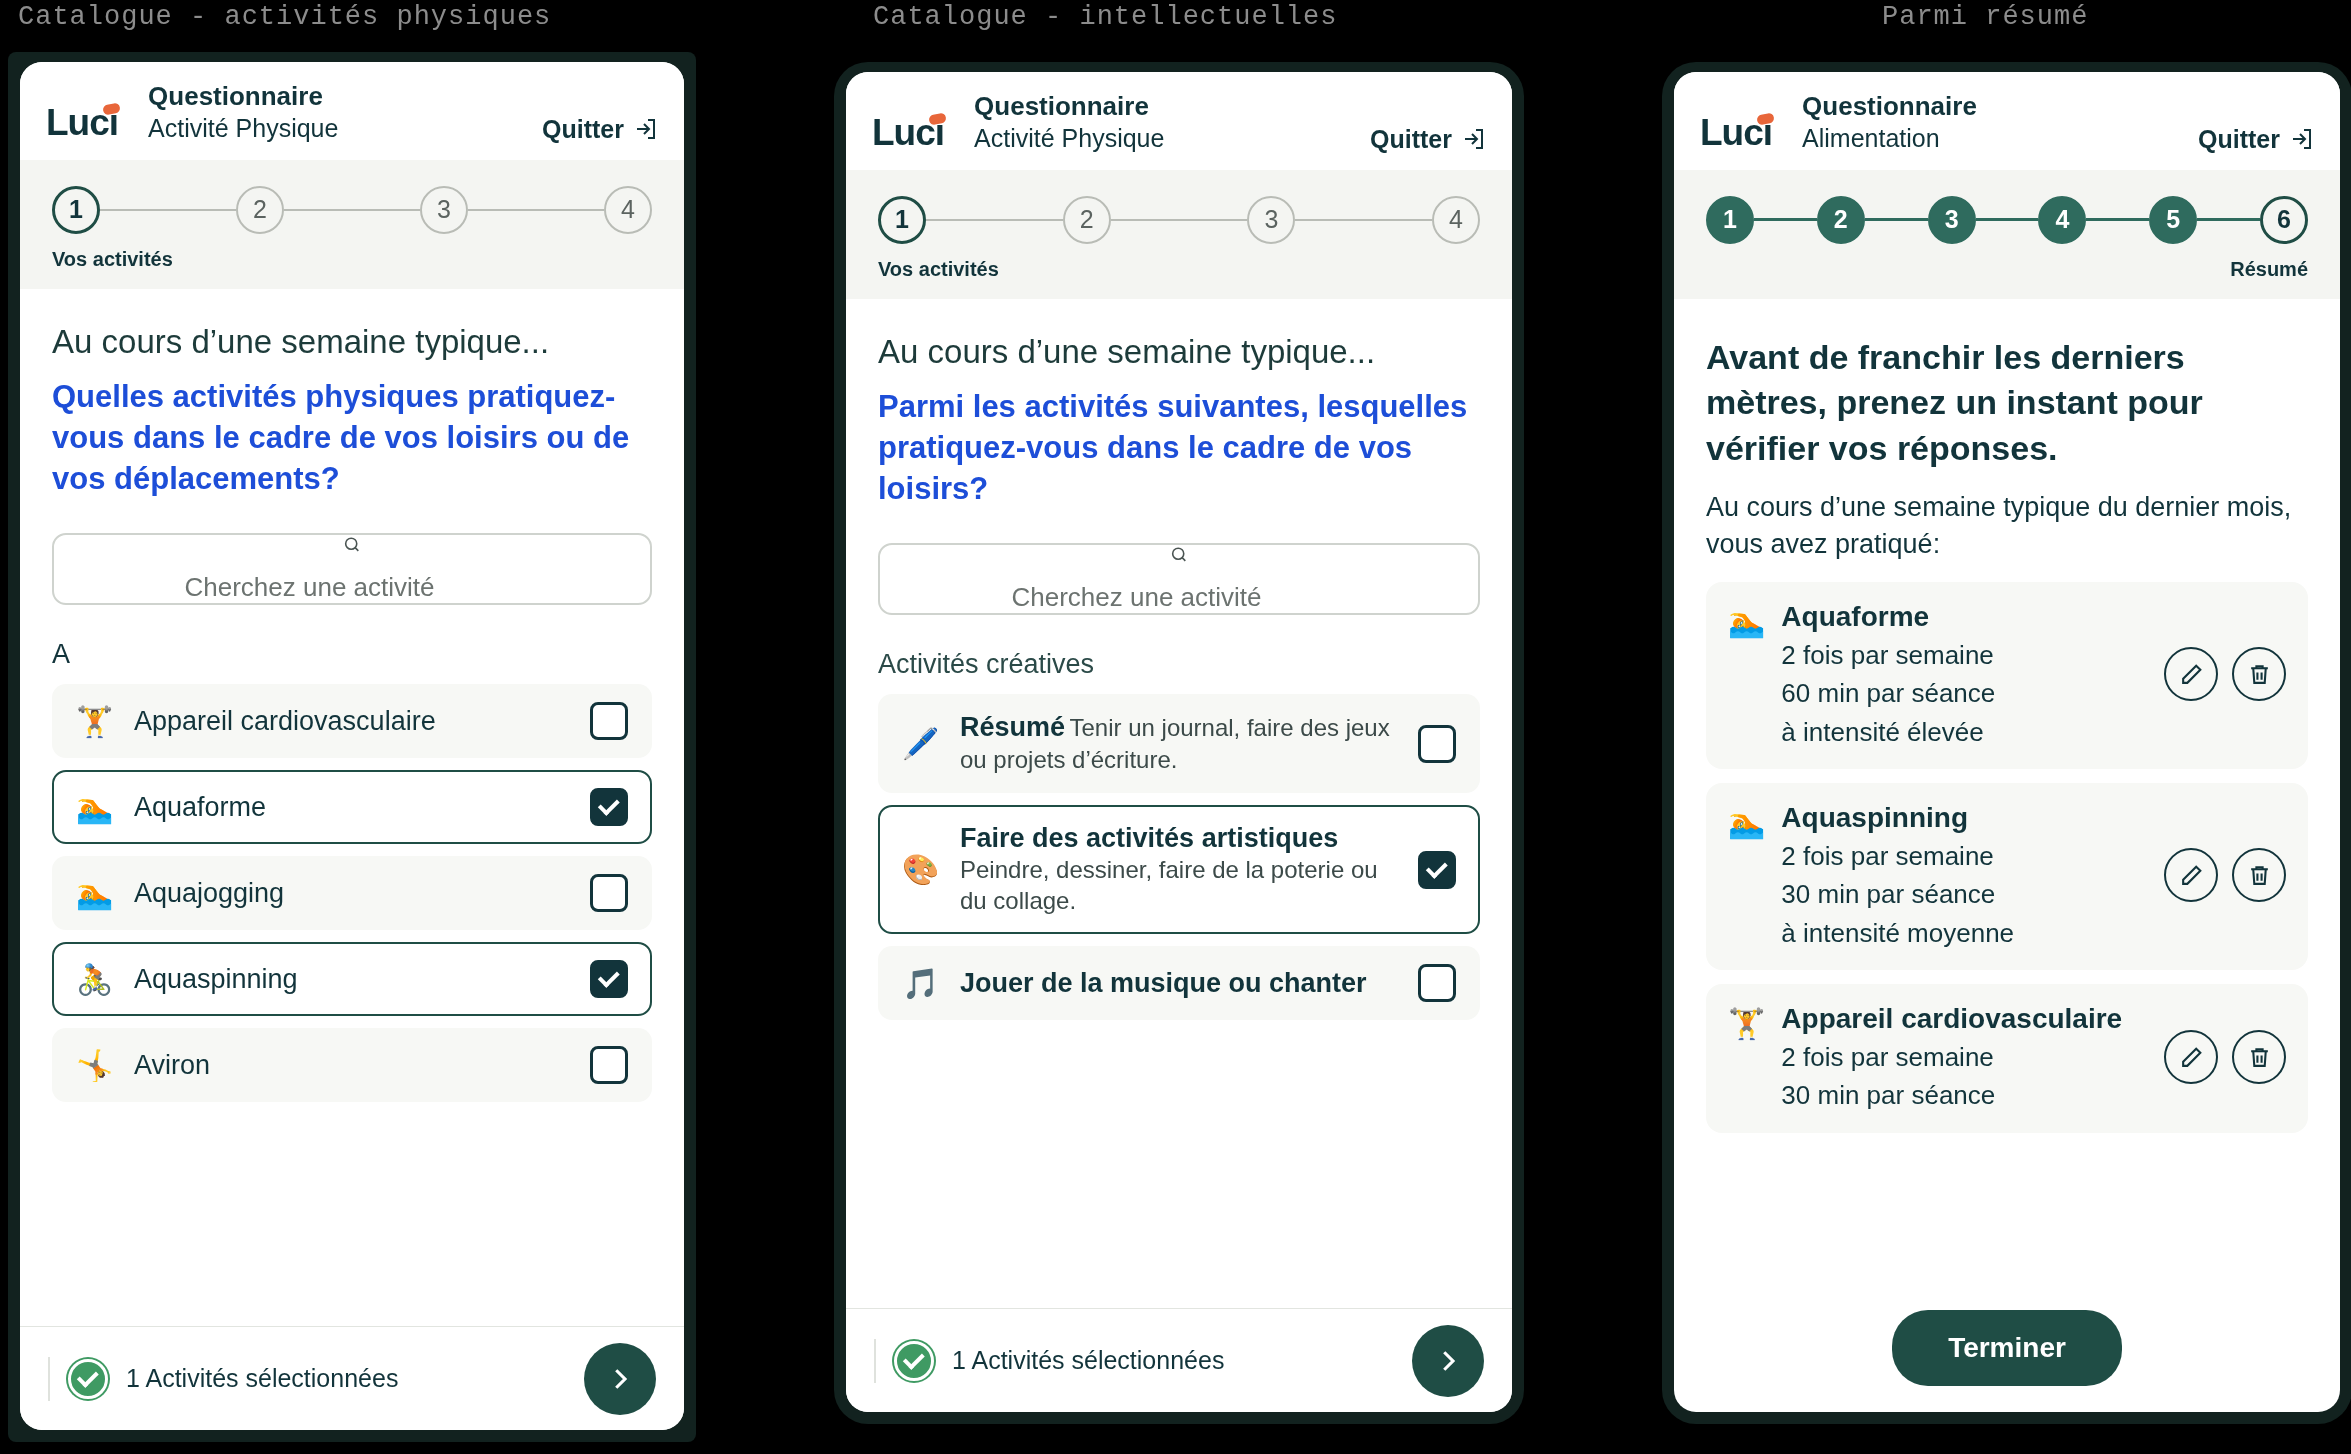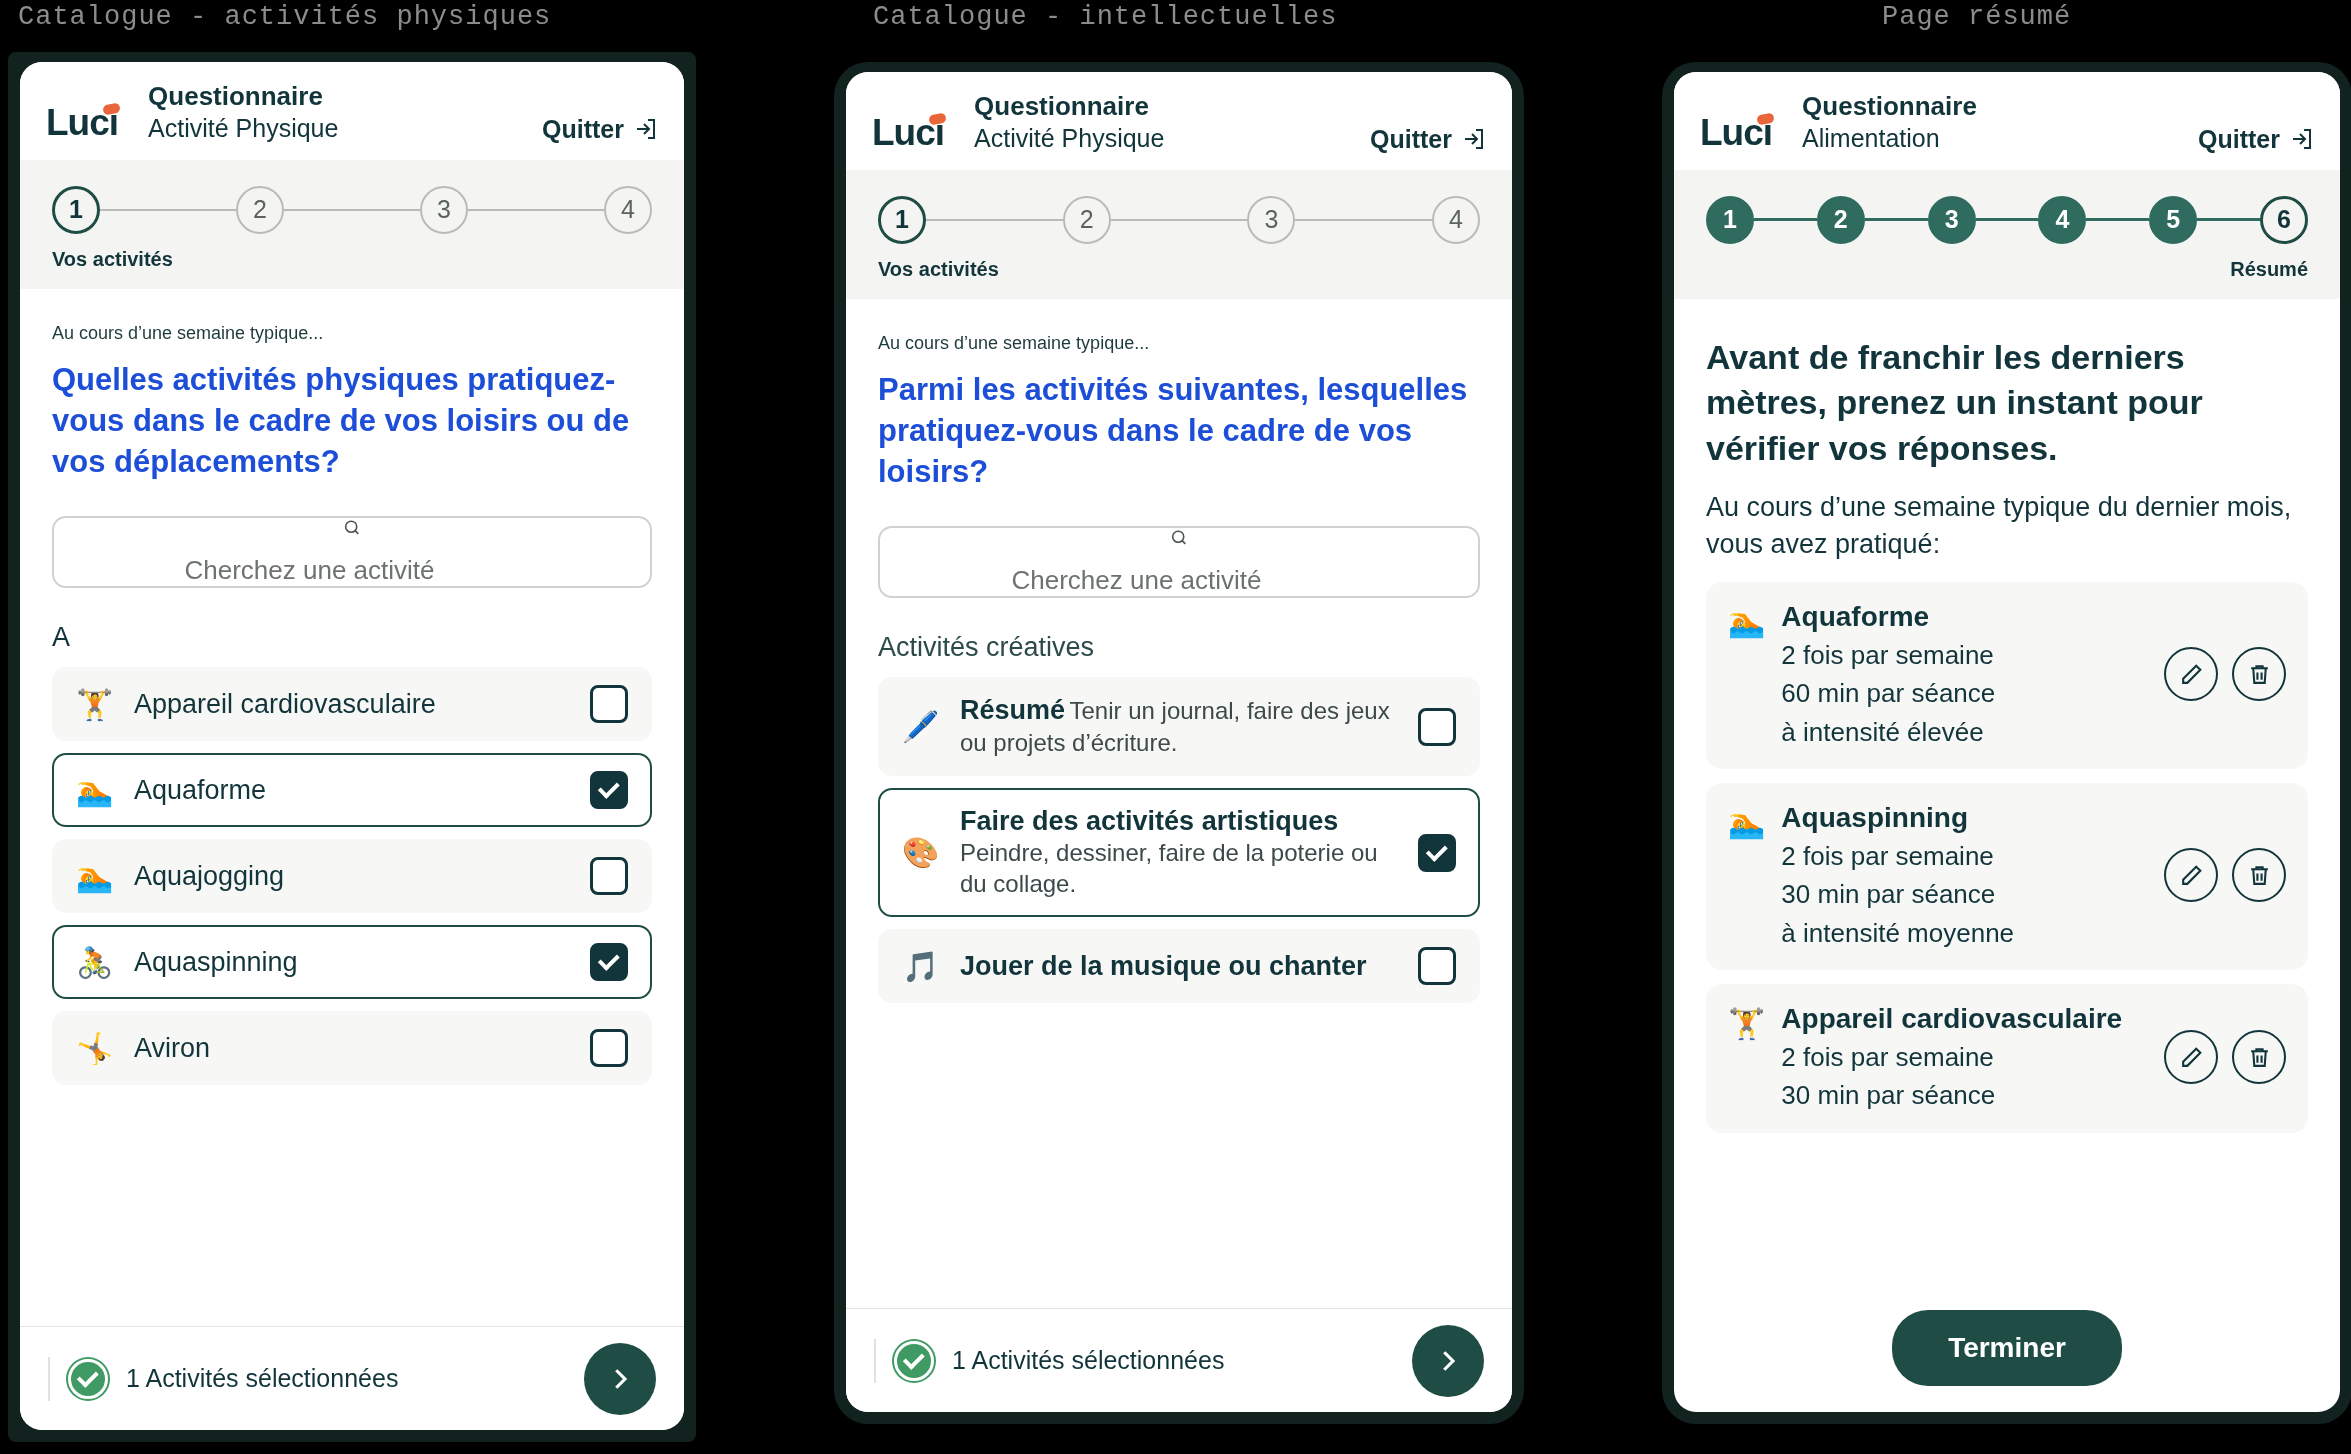--- a/index.html
+++ b/index.html
@@ -101,21 +101,21 @@
   .steplabels { display: flex; justify-content: space-between; margin-top: 14px; }
   .steplabel { font-size: 20px; font-weight: bold; color: #12343b; }
 
   
   .body {
     flex: 1 1 auto;
     position: relative;
     padding: 0 32px;
     overflow: hidden;
   }
-  .intro { font-size: 18px; color: #1d3b3a; margin-top: 34px; }
+  .intro { font-size: 33px; color: #1d3b3a; margin-top: 34px; }
   .question {
     font-size: 31px; font-weight: bold; color: #1d4ed8;
     line-height: 1.32; margin-top: 16px;
   }
 
   .search {
     margin-top: 34px;
     height: 72px;
     border: 2px solid #cfd3ce;
     border-radius: 14px;
@@ -242,21 +242,21 @@
     pointer-events: none;
   }
 </style>
 </head>
 <body>
 
 <div class="stage">
 
   <div class="caption cap2">Catalogue - intellectuelles</div>
   <div class="caption cap1">Catalogue - activités physiques</div>
-  <div class="caption cap3">Page résumé</div>
+  <div class="caption cap3">Parmi résumé</div>
 
   <div class="phone" id="phone1">
     <div class="phone-inner">
 
       <div class="appbar">
         <div class="logo">
           <span>Luci</span>
           <span class="dot"></span>
         </div>
         <div class="appbar-titles">

